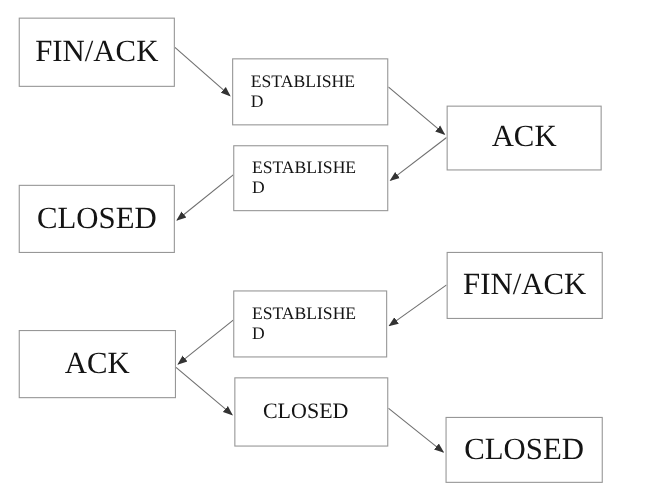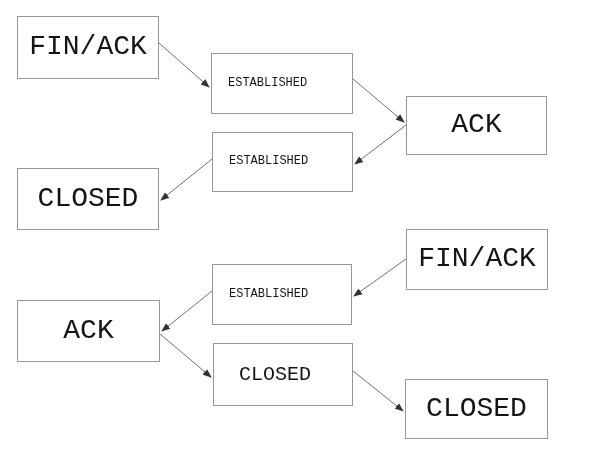--- a/index.html
+++ b/index.html
@@ -5,21 +5,21 @@
   html, body {
     margin: 0;
     padding: 0;
     background: #ffffff;
   }
   .canvas {
     position: relative;
     width: 564px;
     height: 450px;
     background: var(--bg, #ffffff);
-    font-family: Liberation Mono, monospace;
+    font-family: Liberation Serif, serif;
     color: var(--text, #141414);
     overflow: hidden;
   }
   #edges-layer {
     position: absolute;
     left: 0; top: 0;
     width: 600px; height: 450px;
     pointer-events: none;
   }
   .node {
@@ -28,21 +28,21 @@
     border: 1px solid var(--box-border, #979797);
     background: #ffffff;
     display: flex;
     align-items: center;
     justify-content: center;
     text-align: center;
     line-height: 1.15;
   }
   .node.lg { font-size: 28px; }
   .node.sm {
-    font-size: 12px;
+    font-size: 16px;
     line-height: 1.12;
     justify-content: flex-start;
     text-align: left;
     padding-left: 16px;
     padding-right: 18px;
     word-break: break-all;
   }
   .node.md {
     font-size: 20px;
     justify-content: flex-start;

